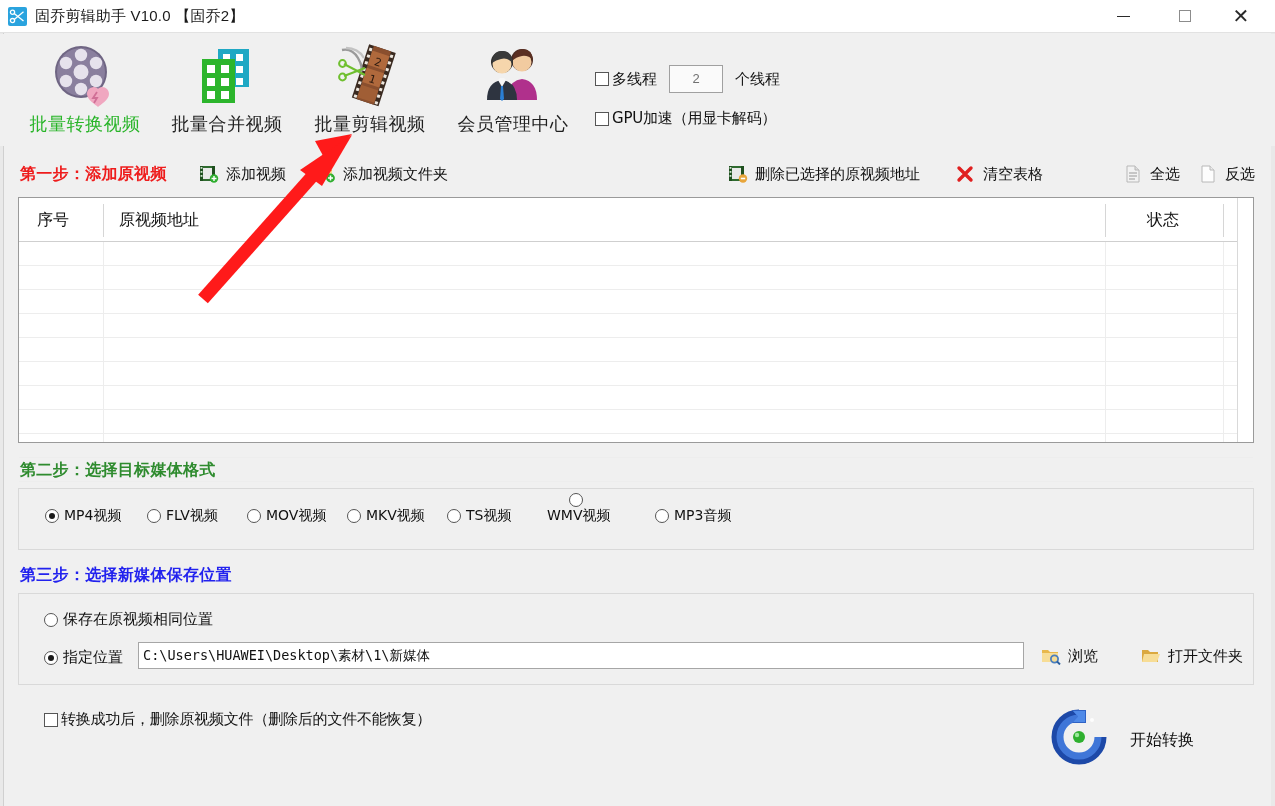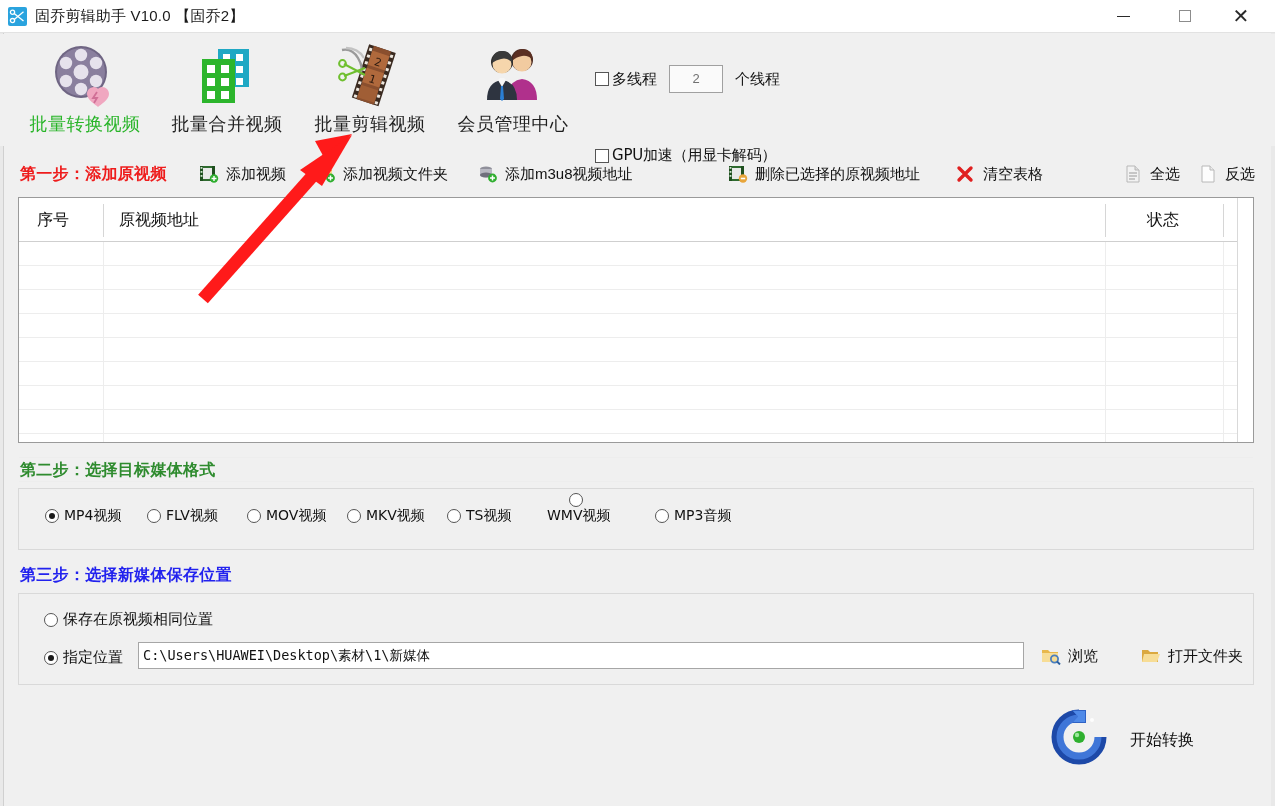--- a/index.html
+++ b/index.html
@@ -270,21 +270,21 @@
       <div class="tb-label">会员管理中心</div>
     </div>
 
     <div class="cb-row" style="left:595px; top:31px;">
       <span class="cbox"></span>
       <span class="cb-text">多线程</span>
       <span id="thread-count">2</span>
       <span class="cb-text">个线程</span>
     </div>
 
-    <div class="cb-row" style="left:595px; top:75px;margin-top:37px;">
+    <div class="cb-row" style="left:595px; top:75px;">
       <span class="cbox"></span>
       <span class="cb-text mono">GPU加速（用显卡解码）</span>
     </div>
   </div>
 
   <div id="step1row">
     <div class="step-title" style="left:20px; top:4px; color:#ee1c1c;">第一步：添加原视频</div>
 
     <div class="act" style="left:198px;">
       <span class="ico">
@@ -310,32 +310,20 @@
         <svg width="20" height="18" viewBox="0 0 20 18">
           <path d="M1 3h6l2 2h7v9H1z" fill="#e8b84b"></path>
           <path d="M1 6h15v8H1z" fill="#f6d88a"></path>
           <circle cx="14.5" cy="13" r="4.4" fill="#2fae2f"></circle>
           <path d="M14.5 10.5v5M12 13h5" stroke="#fff" stroke-width="1.5"></path>
         </svg>
       </span>
       <span class="lbl">添加视频文件夹</span>
     </div>
 
-    <div class="act" style="left:477px;">
-      <span class="ico">
-        <svg width="20" height="18" viewBox="0 0 20 18">
-          <ellipse cx="8" cy="4" rx="6" ry="2.6" fill="#8f8f9a"></ellipse>
-          <path d="M2 4v6c0 1.5 2.7 2.6 6 2.6s6-1.1 6-2.6V4z" fill="#b8b8c2"></path>
-          <ellipse cx="8" cy="10" rx="6" ry="2.6" fill="#6f6f7c"></ellipse>
-          <circle cx="14.5" cy="13" r="4.4" fill="#2fae2f"></circle>
-          <path d="M14.5 10.5v5M12 13h5" stroke="#fff" stroke-width="1.5"></path>
-        </svg>
-      </span>
-      <span class="lbl">添加m3u8视频地址</span>
-    </div>
 
     <div class="act" style="left:727px;">
       <span class="ico">
         <svg width="20" height="18" viewBox="0 0 20 18">
           <rect x="1" y="1" width="15" height="15" fill="#2f6b2f"></rect>
           <rect x="4" y="3" width="9" height="11" fill="#e9e9e9"></rect>
           <rect x="1" y="1" width="3" height="15" fill="#1f4f1f"></rect>
           <rect x="13" y="1" width="3" height="15" fill="#1f4f1f"></rect>
           <g fill="#cfe6cf">
               <rect x="1.6" y="2" width="1.8" height="1.8"></rect>
@@ -499,20 +487,24 @@
   <div class="act" style="left:1140px; top:642px;">
     <span class="ico">
       <svg width="20" height="18" viewBox="0 0 20 18">
         <path d="M1 3h6l2 2h8v10H1z" fill="#dba93f"></path>
         <path d="M3 7h16l-3 8H1z" fill="#f7dd96"></path>
       </svg>
     </span>
     <span class="lbl">打开文件夹</span>
   </div>
 
+  <div class="cb-row" style="left:44px; top:710px;">
+    <span class="cbox"></span>
+    <span class="cb-text mono">转换成功后，删除原视频文件（删除后的文件不能恢复）</span>
+  </div>
 
   <div id="start-area">
     <span style="position:absolute; left:8px; top:0;">
       <svg width="62" height="62" viewBox="0 0 62 62">
         <path d="M31 9 a22 22 0 1 0 22 22" fill="none" stroke="#1d49a8" stroke-width="11" stroke-linecap="butt"></path>
         <path d="M31 12 a19 19 0 1 0 19 19" fill="none" stroke="#3f76d8" stroke-width="7" stroke-linecap="butt"></path>
         <path d="M24 4 l14 0 l0 13 l-14 0 l6 -6.5 z" fill="#2f62c4"></path>
         <path d="M25 5 l12 0 l0 11 l-12 0 l5 -5.5 z" fill="#4f8ae8"></path>
         <circle cx="31" cy="31" r="6" fill="#2fb02f"></circle>
         <circle cx="29" cy="29" r="2.2" fill="#9de89d"></circle>

